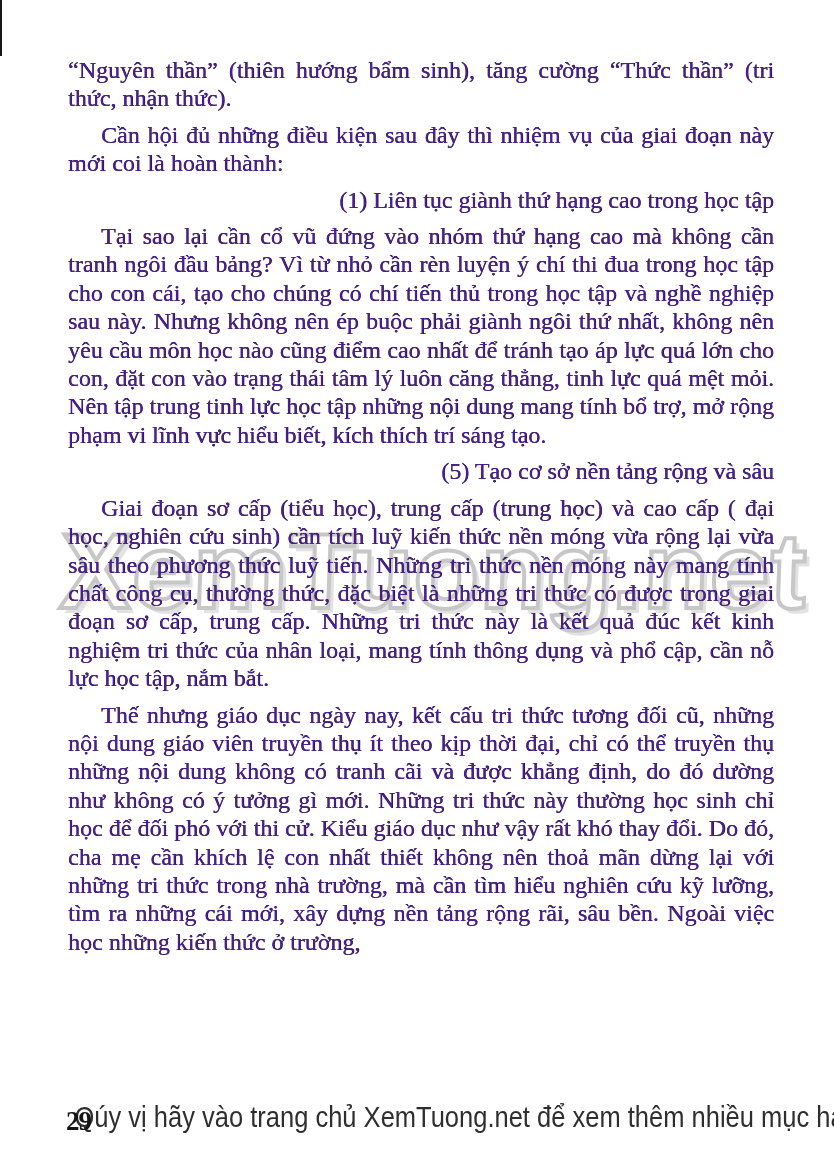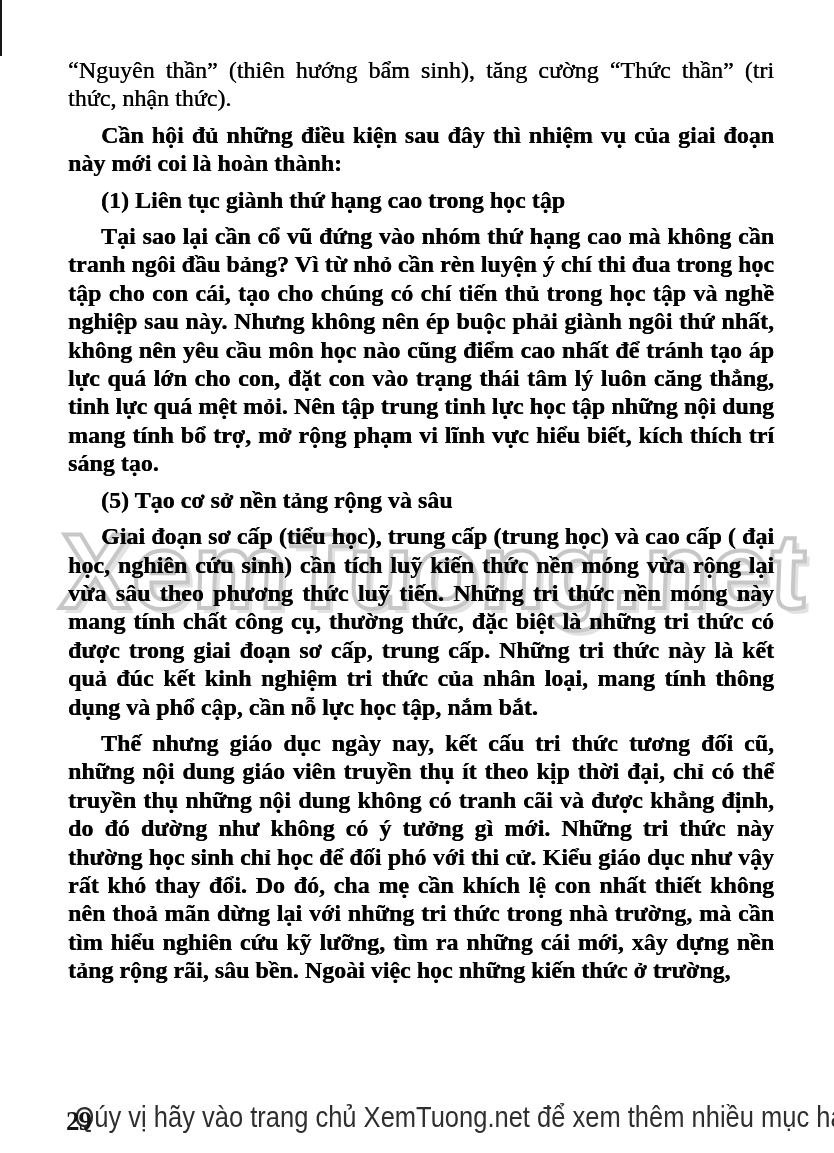--- a/index.html
+++ b/index.html
@@ -40,36 +40,35 @@
     -webkit-text-stroke: 4px #c7c7c7;
     text-shadow: 5px 5px 0 rgba(178,178,178,0.38);
     transform: skewX(-2deg);
   }
   .content {
     position: absolute;
     left: 68px;
     top: 56px;
     width: 706px;
     z-index: 1;
-    color: #000000;
+    color: #4c1d95;
     font-size: 24px;
     line-height: 28.4px;
     text-align: justify;
     
     text-shadow: 0.35px 0 0 #151515;
   }
   .content p {
     margin: 0 0 8px 0;
   }
   .indent {
     text-indent: 33px;
-    font-weight: bold;
   }
   .heading {
-    text-align: left;
+    text-align: right;
   }
   .footer {
     position: absolute;
     left: 0;
     top: 1100px;
     width: 834px;
     text-align: center;
     z-index: 1;
   }
   .footer-inner {

